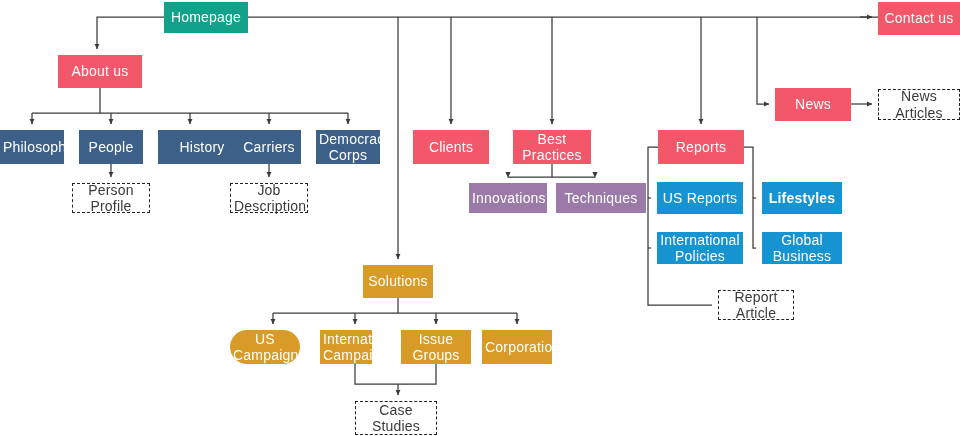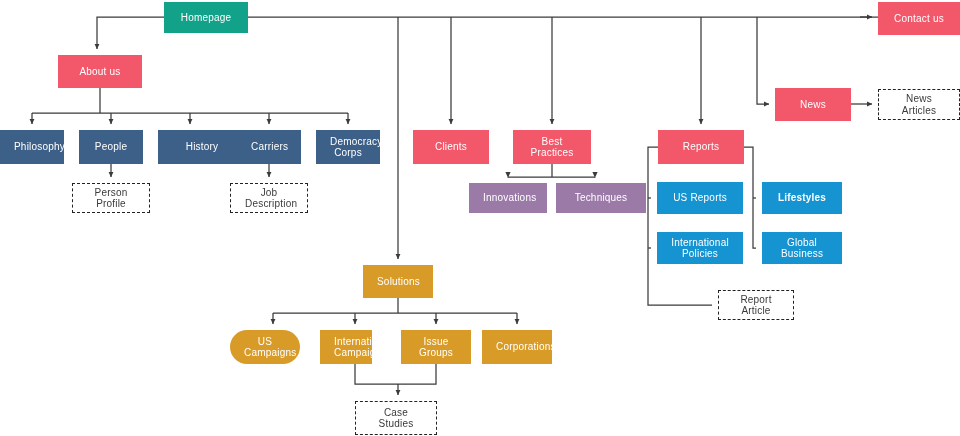--- a/index.html
+++ b/index.html
@@ -2,21 +2,21 @@
 <html><head>
 <meta charset="utf-8">
 <style>
   html,body{margin:0;padding:0;background:#ffffff;}
   body{width:960px;height:436px;overflow:hidden;
        font-family:"Liberation Sans","DejaVu Sans",sans-serif;}
   #stage{position:relative;width:960px;height:436px;background:#fff;}
   svg.edges{position:absolute;left:0;top:0;width:960px;height:436px;}
   .node{position:absolute;box-sizing:border-box;display:flex;align-items:center;
         justify-content:center;text-align:center;line-height:1.15;
-        font-size:10px;color:#ffffff;letter-spacing:.2px;padding:2px 14px;}
+        font-size:14px;color:#ffffff;letter-spacing:.2px;padding:2px 3px;}
   .node.dashed{background:#ffffff;color:#3a3a3a;border:1.3px dashed #222222;}
   .lbl{display:block;width:100%;}
 </style>
 </head>
 <body>
 
 <div id="stage">
 
   <svg class="edges" viewBox="0 0 960 436" xmlns="http://www.w3.org/2000/svg">
     <defs>

